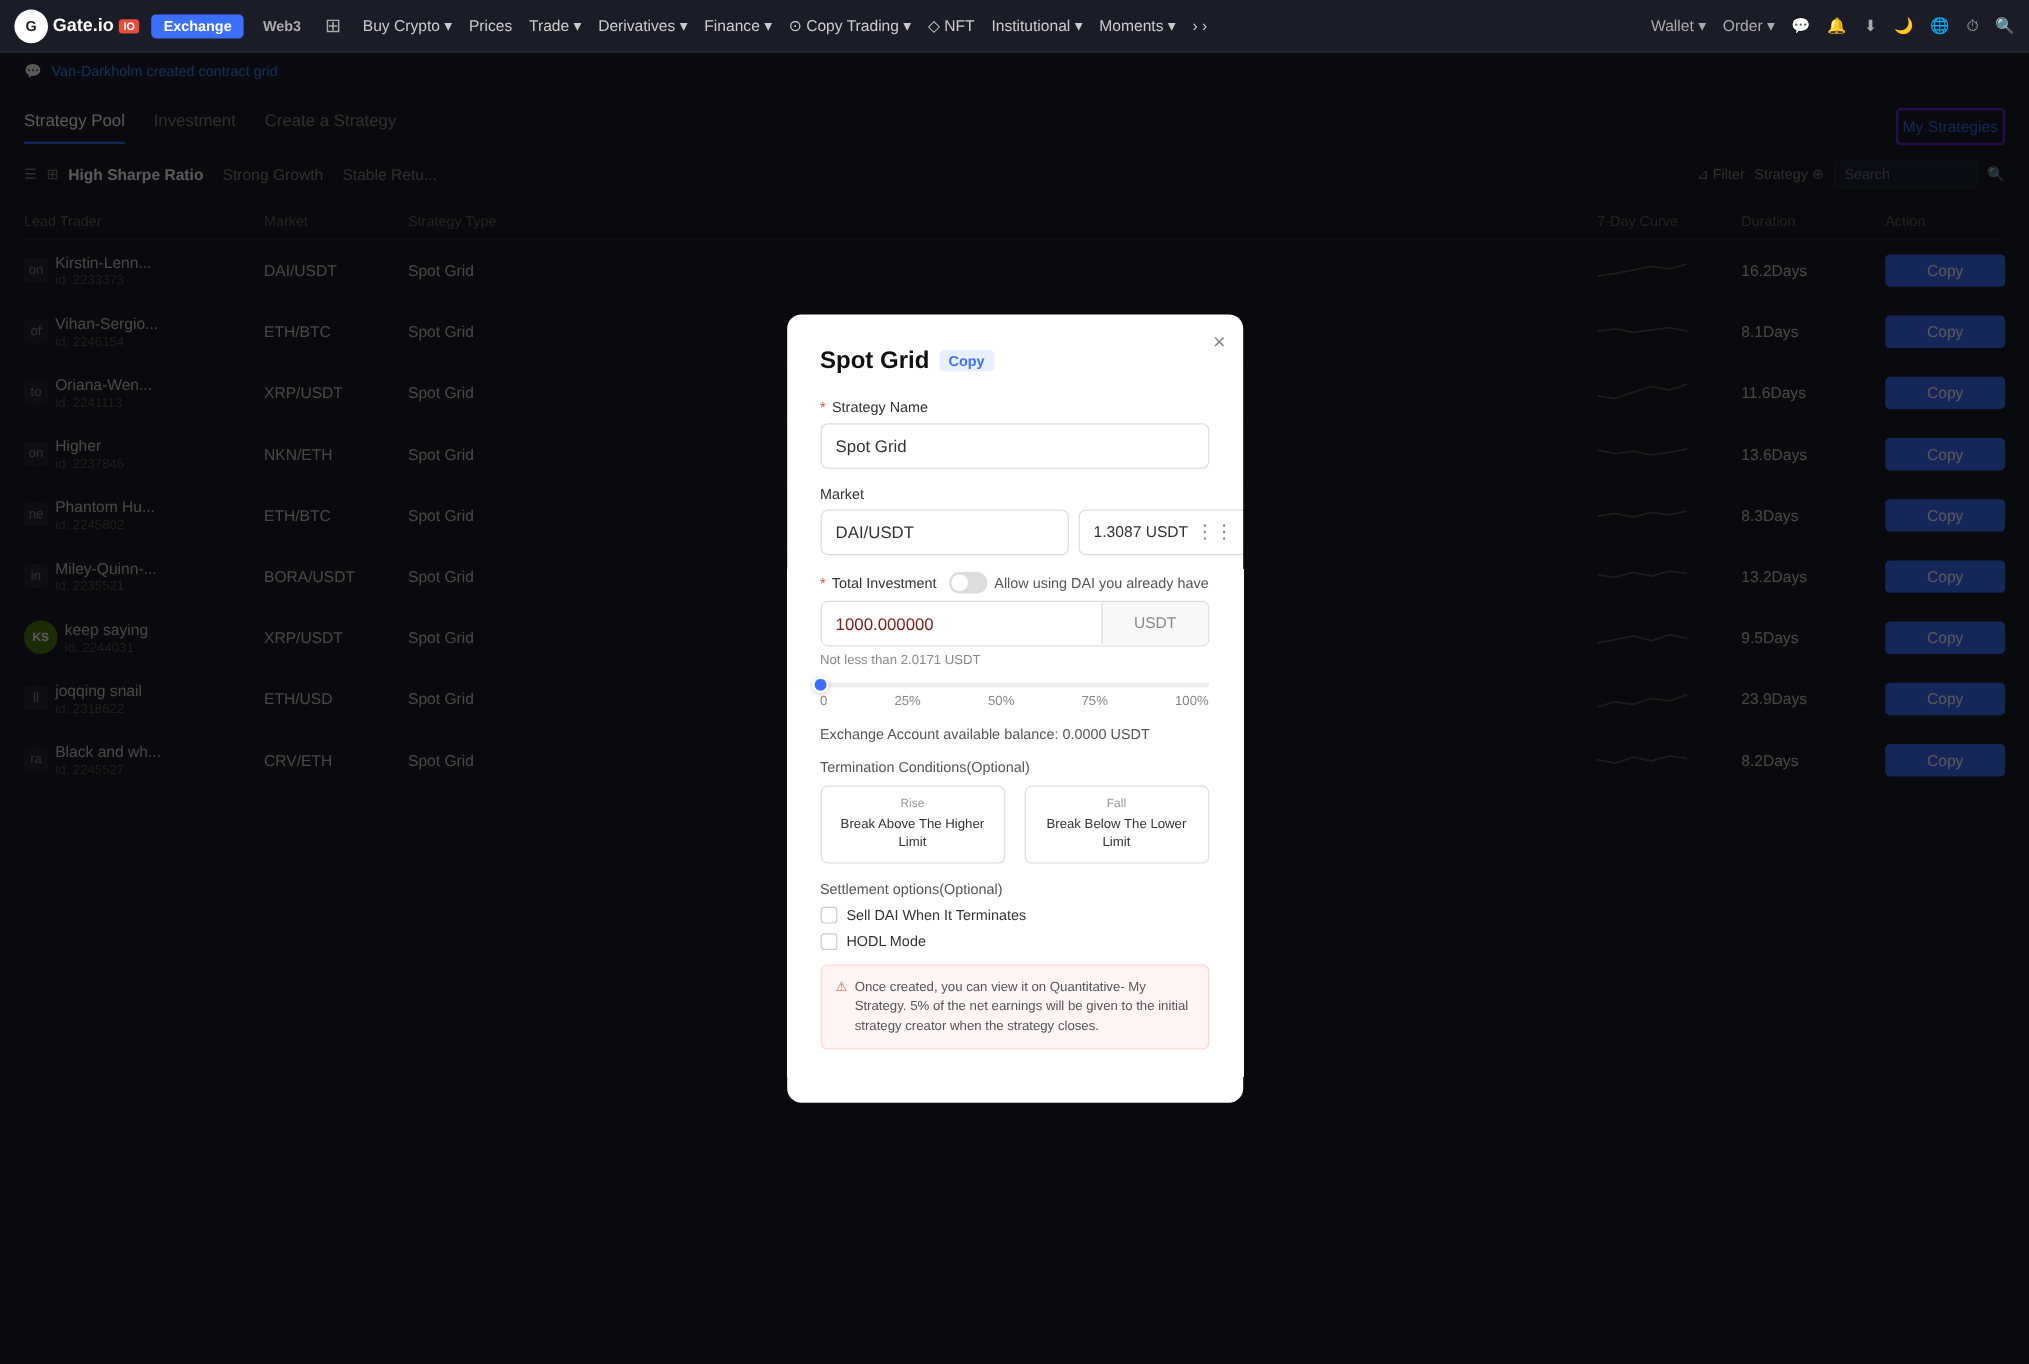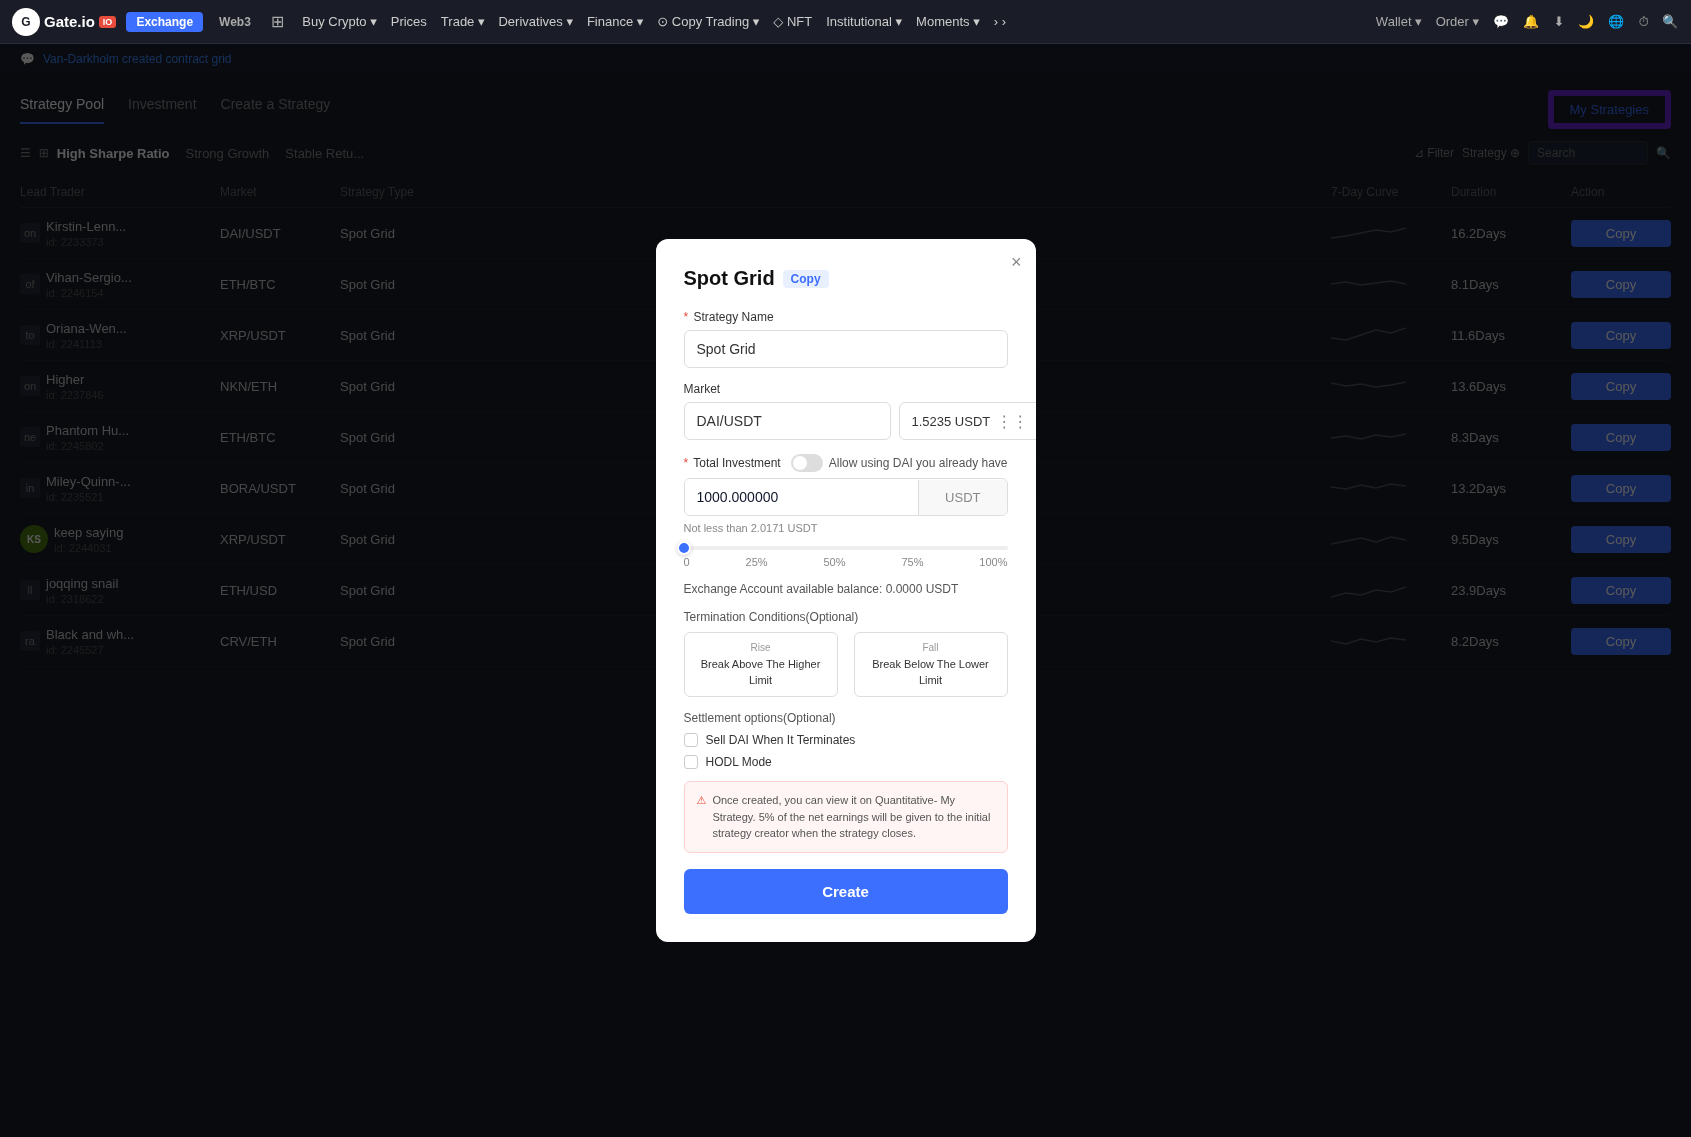--- a/index.html
+++ b/index.html
@@ -123,24 +123,24 @@
       padding-bottom: 10px;
       border-bottom: 2px solid transparent;
     }
     .tab-item.active {
       color: #fff;
       border-bottom: 2px solid #3d6fff;
     }
     .my-strategies-btn {
       margin-left: auto;
       background: transparent;
-      border: 6px solid #6d28d9;
+      border: 2px solid #6d28d9;
       color: #3d6fff;
       border-radius: 4px;
-      padding: 6px 16px;
+      padding: 6px 4px;
       cursor: pointer;
       font-size: 13px;
     }
 
     
     .filter-row {
       display: flex;
       align-items: center;
       padding: 12px 20px;
       gap: 8px;
@@ -346,21 +346,21 @@
       border: 1px solid #ddd;
       border-radius: 6px;
       margin-bottom: 6px;
       overflow: hidden;
     }
     .amount-input {
       flex: 1;
       border: none;
       padding: 10px 12px;
       font-size: 14px;
-      color: #0f172a;
+      color: #7f1d1d;
       outline: none;
     }
     .amount-currency {
       padding: 10px 26px;
       font-size: 13px;
       color: #888;
       background: #f8f8f8;
       border-left: 1px solid #ddd;
     }
 
@@ -771,21 +771,21 @@
       </label>
       <input class="form-input" type="text" value="Spot Grid" style="">
 
       
       <label class="form-label">
         <span>Market</span>
       </label>
       <div class="market-row">
         <input class="market-input" type="text" value="DAI/USDT" style="">
         <div class="market-price-box">
-          <span>1.5235 USDT</span>
+          <span>1.3087 USDT</span>
           <span class="price-icon">⋮⋮</span>
         </div>
       </div>
 
       
       <div class="invest-header">
         <label class="form-label" style="margin-bottom:0">
           <span class="required">*</span>
           <span>Total Investment</span>
         </label>
@@ -845,17 +845,16 @@
         </div>
       </div>
 
       
       <div class="warning-box">
         <span class="warning-icon">⚠</span>
         <span>Once created, you can view it on Quantitative- My Strategy. 5% of the net earnings will be given to the initial strategy creator when the strategy closes.</span>
       </div>
 
       
-      <button class="create-btn">Create</button>
     </div>
   </div>
 
 </div>
 
 </body></html>

